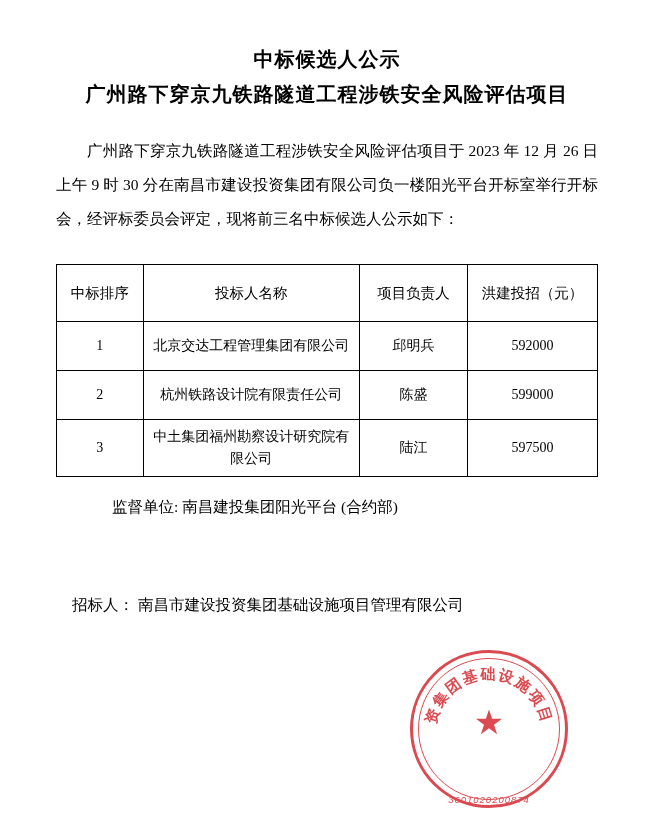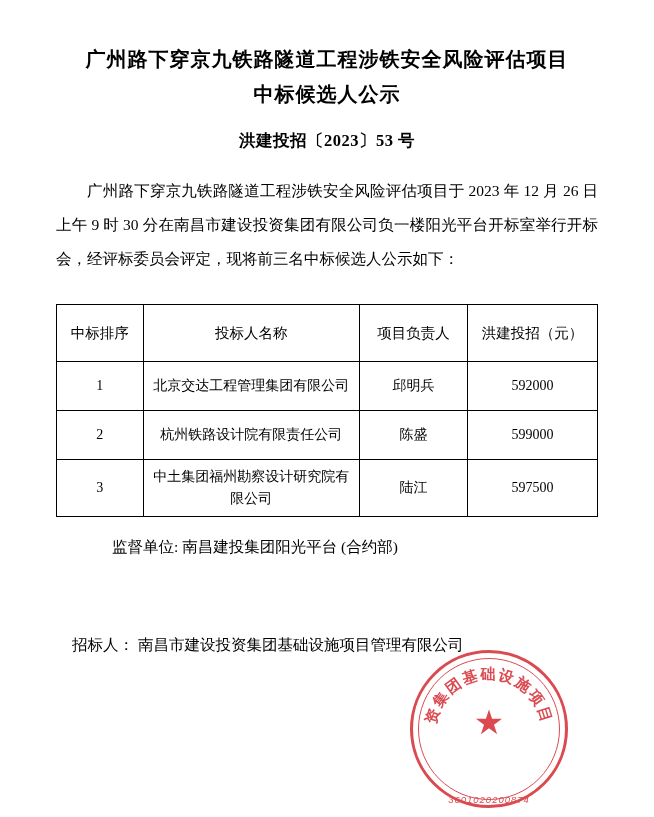--- a/index.html
+++ b/index.html
@@ -159,25 +159,24 @@
     font-family: "Liberation Sans", sans-serif;
     font-style: italic;
   }
 </style>
 </head>
 <body>
 
 <div class="page">
 
   <div class="title-block">
+    <div class="doc-title">中标候选人公示</div>
     <div class="doc-title">广州路下穿京九铁路隧道工程涉铁安全风险评估项目</div>
-    <div class="doc-title">中标候选人公示</div>
-  </div>
-
-  <div class="doc-number">洪建投招〔2023〕53 号</div>
+  </div>
+
 
   <div class="body-text">广州路下穿京九铁路隧道工程涉铁安全风险评估项目于 2023 年 12 月 26 日上午 9 时 30 分在南昌市建设投资集团有限公司负一楼阳光平台开标室举行开标会，经评标委员会评定，现将前三名中标候选人公示如下：</div>
 
   <div class="table-wrap">
     <table class="bid-table">
       <thead>
         <tr>
           <th class="col-rank">中标排序</th>
           <th class="col-name">投标人名称</th>
           <th class="col-person">项目负责人</th>

